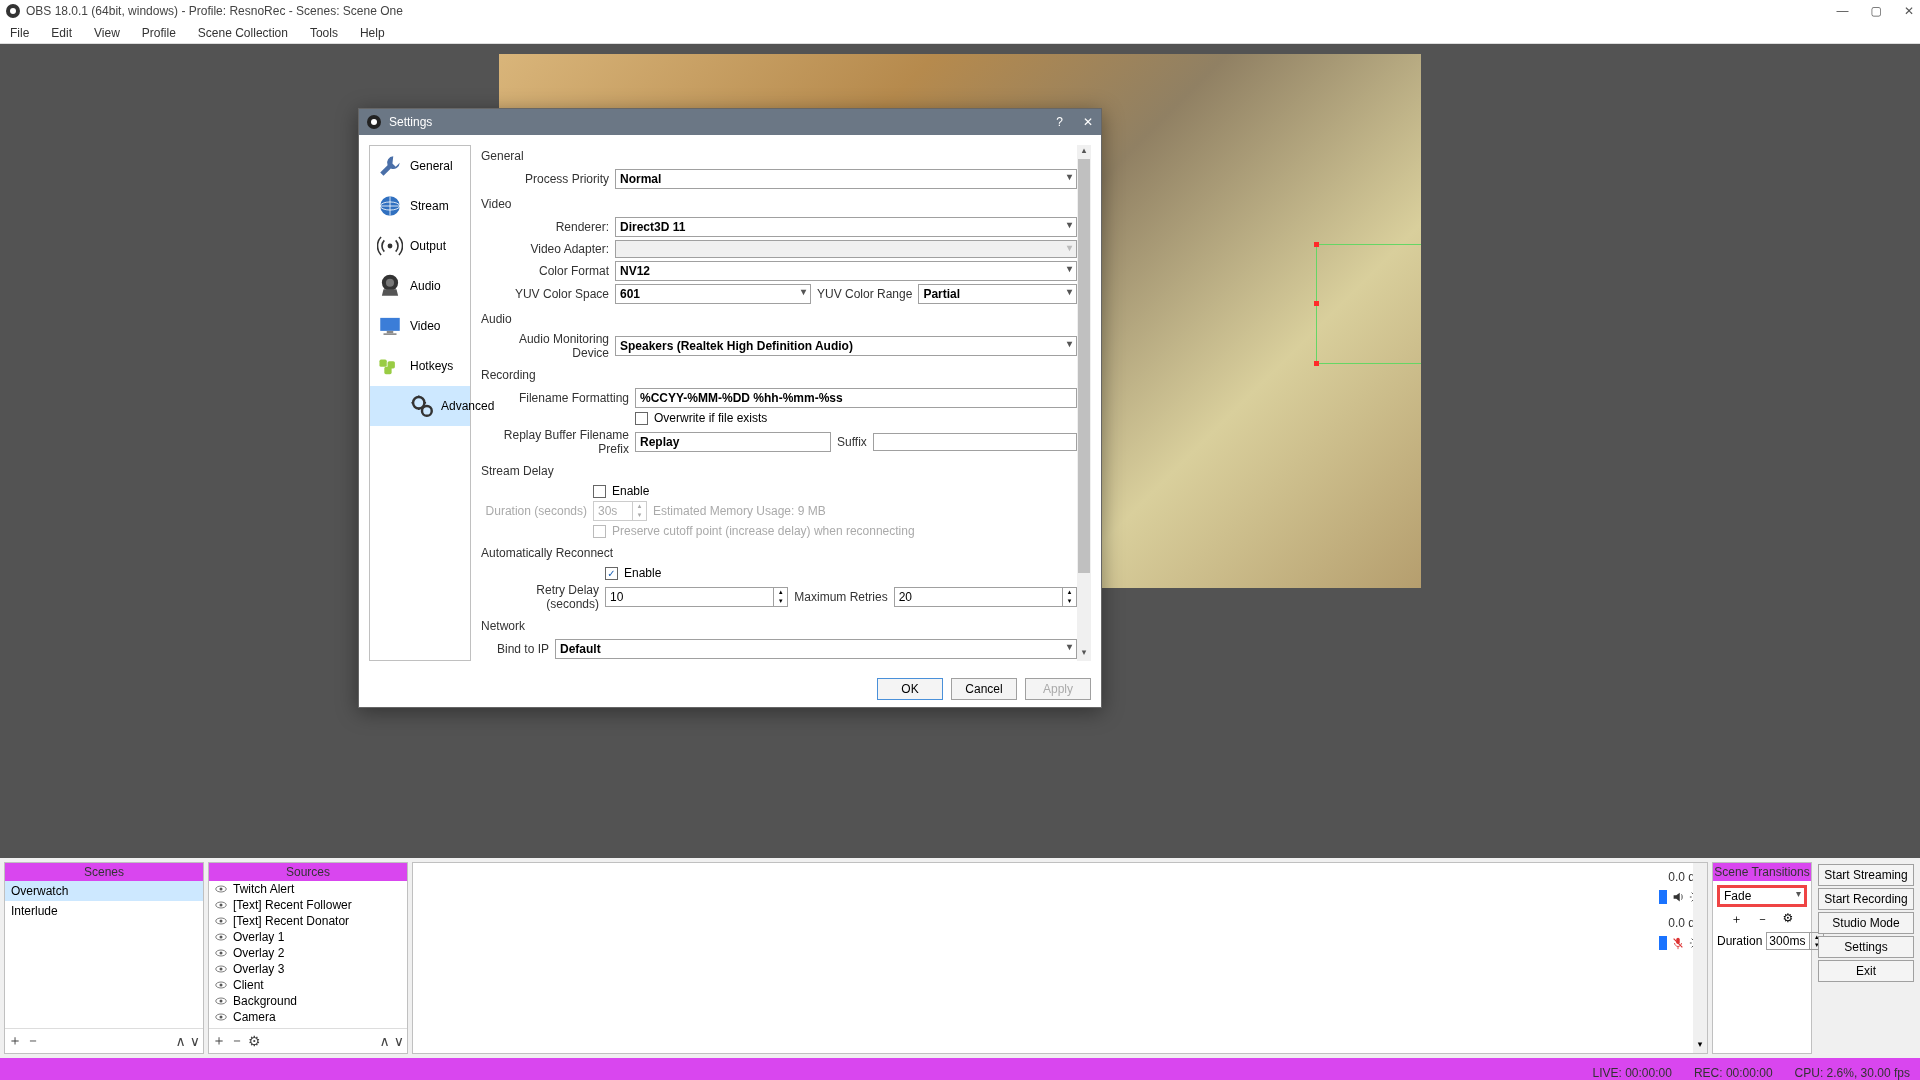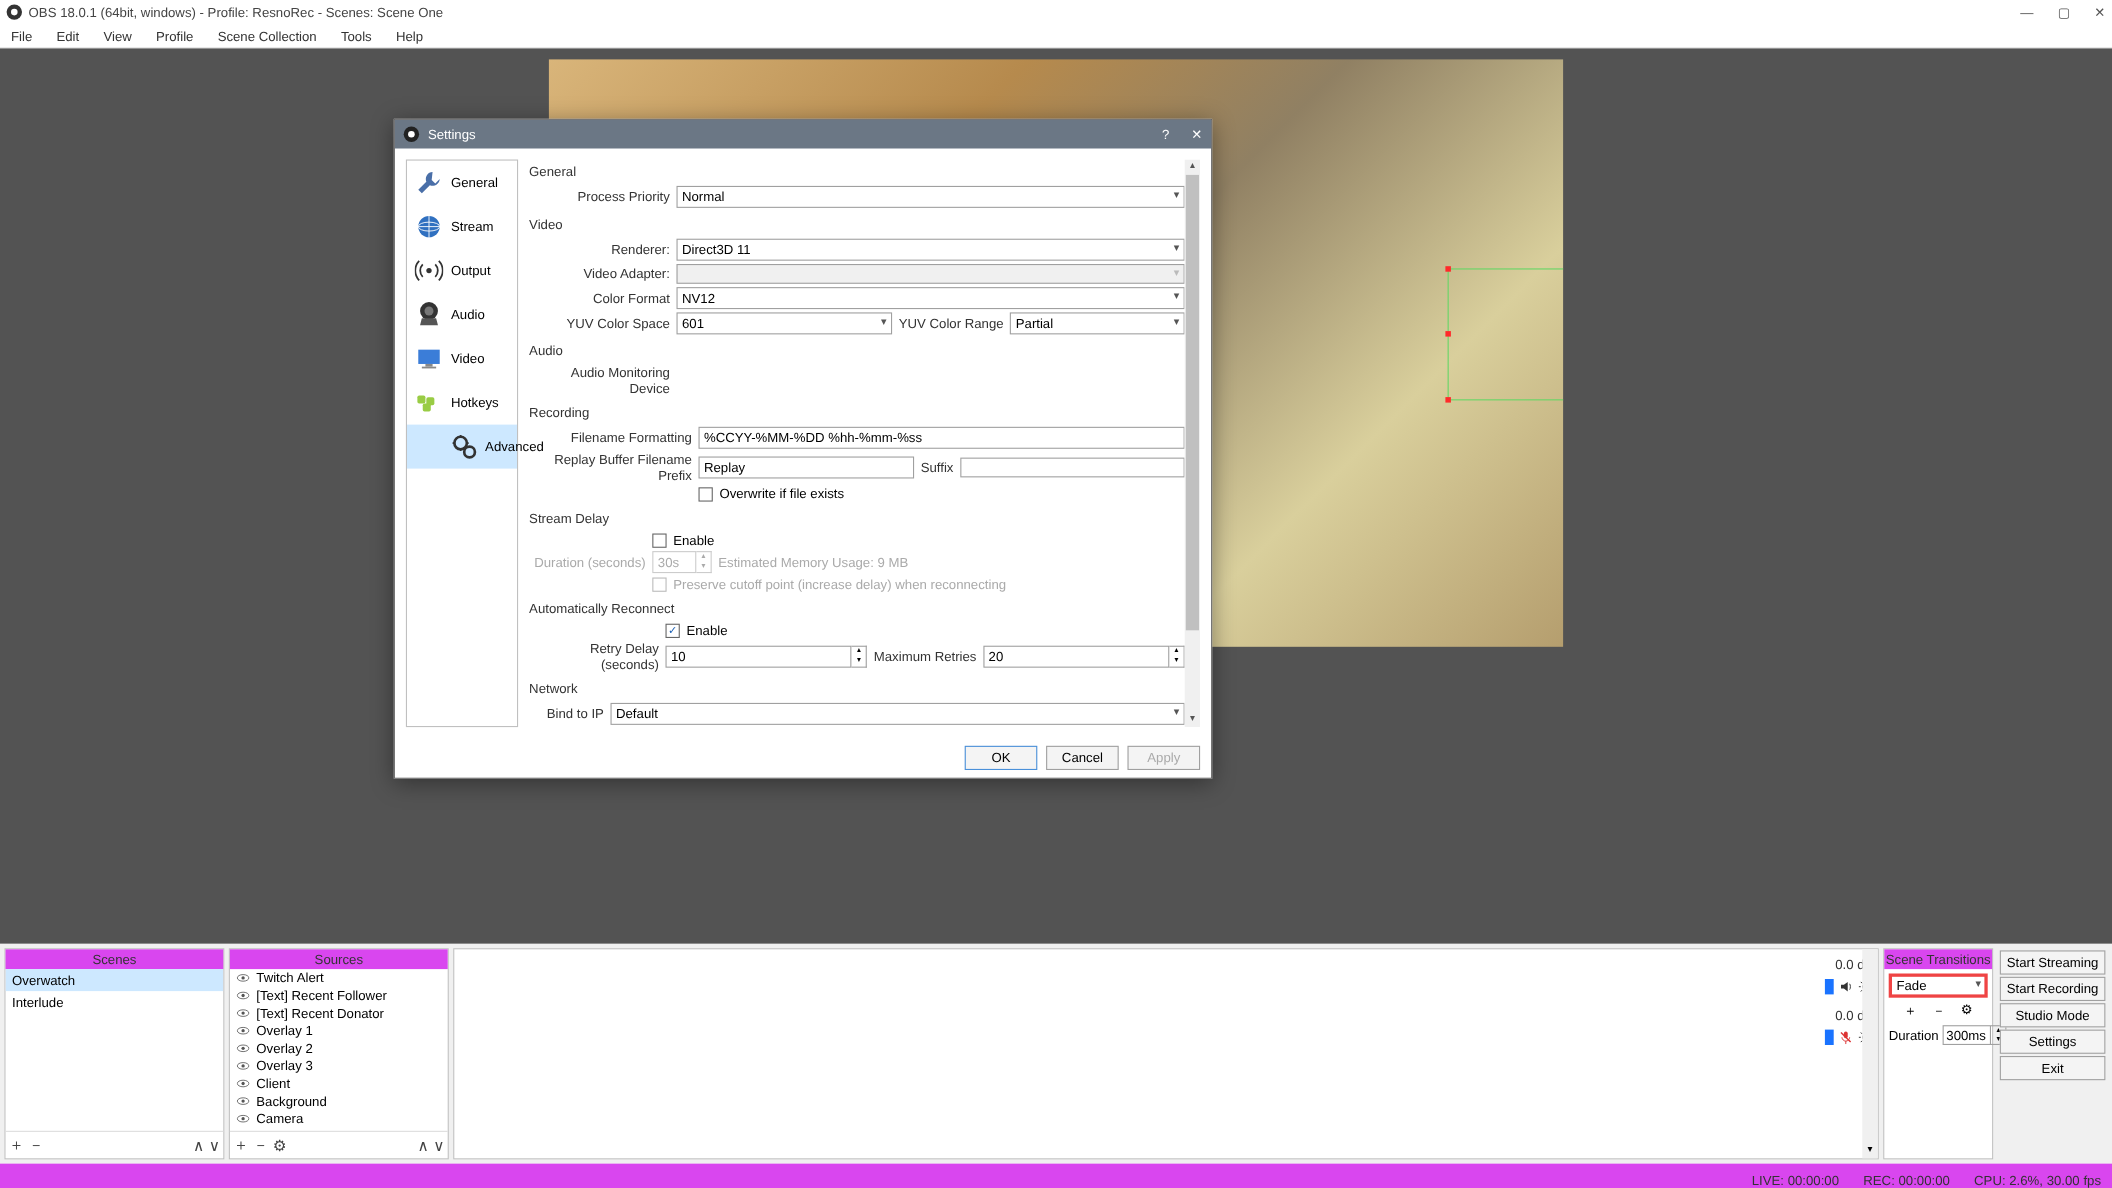--- a/index.html
+++ b/index.html
@@ -77,21 +77,21 @@
 .settings-form { flex:1; position:relative; overflow:hidden; }
 .form-inner { position:absolute; inset:0 14px 0 0; overflow:hidden; }
 .scrollbar { position:absolute; right:0; top:0; width:14px; height:100%; background:#f0f0f0; }
 .scrollbar .thumb { position:absolute; left:1px; width:12px; background:#c0c0c0; }
 .scrollbar .arr { position:absolute; left:0; width:14px; height:14px; text-align:center; font-size:9px; color:#555; }
 
 .grp { margin-bottom:8px; }
 .grp-title { color:#333; margin:4px 0 6px 0; }
 .row { display:flex; align-items:center; margin:3px 0; gap:6px; }
 .lbl { text-align:right; color:#333; }
-.ctrl-combo, .ctrl-text { flex:1; border:1px solid #a0a0a0; background:#fff; padding:2px 18px 2px 4px; position:relative; min-height:18px; }
+.ctrl-combo, .ctrl-text { flex:1; border:1px solid #a0a0a0; background:#fff; padding:2px 18px 2px 4px; position:relative; min-height:18px;font-weight:bold; }
 .ctrl-combo::after { content:"▾"; position:absolute; right:4px; top:1px; font-size:10px; color:#555; }
 .ctrl-combo.disabled { background:#f0f0f0; color:#999; }
 .ctrl-combo.disabled::after { color:#bbb; }
 .ctrl-text { padding-right:4px; }
 .chk { width:13px; height:13px; border:1px solid #666; display:inline-flex; align-items:center; justify-content:center; font-size:10px; color:#1a5fb4; background:#fff; flex-shrink:0; }
 .chk.disabled { border-color:#bbb; }
 .spinner { display:flex; }
 .spinner .box { border:1px solid #a0a0a0; padding:2px 4px; min-width:40px; }
 .spinner .arrs { width:14px; border:1px solid #a0a0a0; border-left:none; display:flex; flex-direction:column; }
 .spinner .arrs span { flex:1; font-size:7px; text-align:center; line-height:7px; }
@@ -417,39 +417,40 @@
             <div class="ctrl-combo" style="flex:0 0 196px">601</div>
             <span class="lbl">YUV Color Range</span>
             <div class="ctrl-combo">Partial</div>
           </div>
         </div>
 
         <div class="grp">
           <div class="grp-title">Audio</div>
           <div class="row">
               <span class="lbl" style="width:128px">Audio Monitoring Device</span>
+            <div class="ctrl-combo">Speakers (Realtek High Definition Audio)</div>
             </div>
         </div>
 
         <div class="grp">
           <div class="grp-title">Recording</div>
           <div class="row">
               <span class="lbl" style="width:148px">Filename Formatting</span>
             <div class="ctrl-text">%CCYY-%MM-%DD %hh-%mm-%ss</div>
+            </div>
+          <div class="row">
+              <span style="width:148px"></span>
+            <span class="chk"></span>
+            <span>Overwrite if file exists</span>
             </div>
           <div class="row">
               <span class="lbl" style="width:148px">Replay Buffer Filename Prefix</span>
             <div class="ctrl-text" style="flex:0 0 196px">Replay</div>
             <span class="lbl">Suffix</span>
             <div class="ctrl-text"></div>
-            </div>
-          <div class="row">
-              <span style="width:148px"></span>
-            <span class="chk"></span>
-            <span>Overwrite if file exists</span>
             </div>
         </div>
 
         <div class="grp">
           <div class="grp-title">Stream Delay</div>
           <div class="row">
               <span style="width:106px"></span>
             <span class="chk"></span>
             <span>Enable</span>
             </div>

